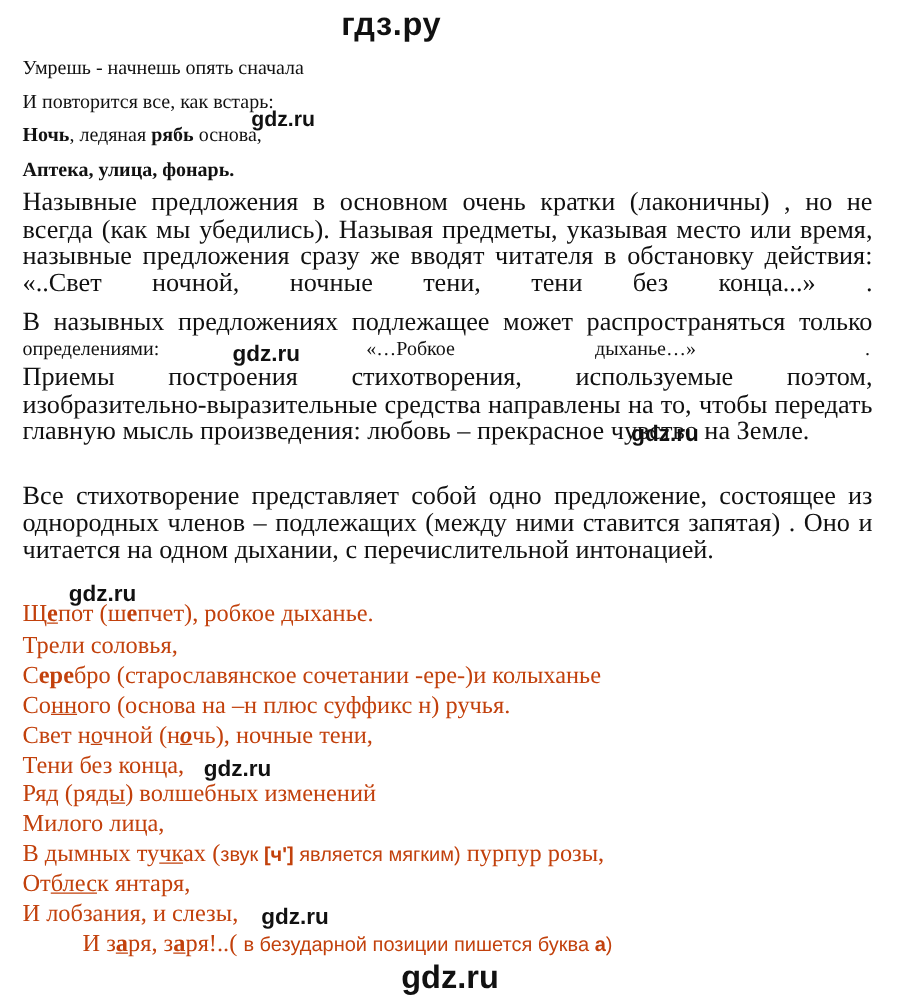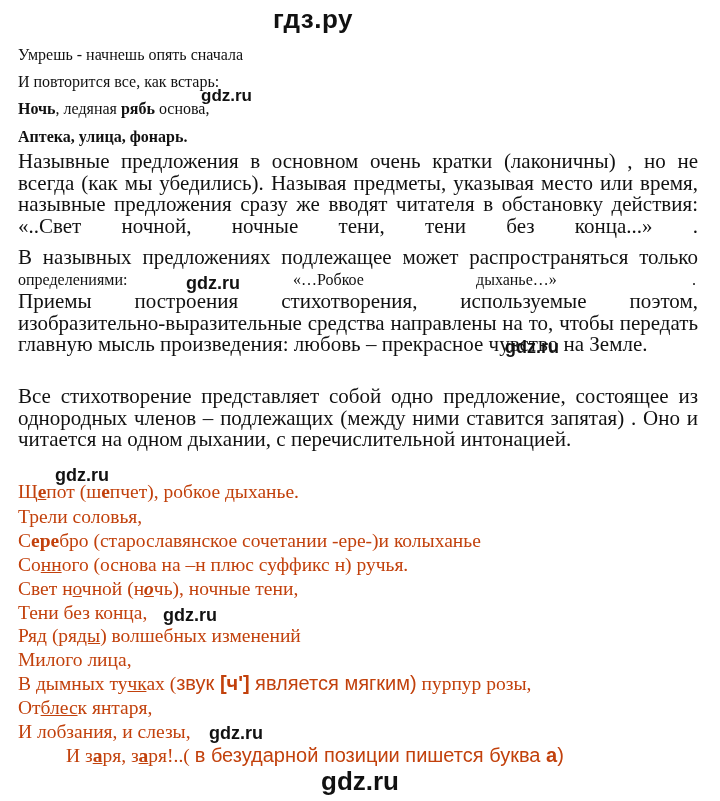--- a/index.html
+++ b/index.html
@@ -26,21 +26,21 @@
   .para {
     position: absolute; left: 18px; width: 680px; font-size: 21px; line-height: 21.5px;
     text-align: justify; text-align-last: justify;
   }
   .para.last-left { text-align-last: left; }
   .poem .line { font-size: 19.5px; line-height: 23px; font-family: "Liberation Serif", serif; color: #c2410c; }
   .b { font-weight: bold; }
   .u { text-decoration: underline; }
   .bu { font-weight: bold; text-decoration: underline; }
   .bui { font-weight: bold; font-style: italic; text-decoration: underline; }
-  .note { font-family: "Liberation Sans", sans-serif; font-size: 20px; }
+  .note { font-family: "Liberation Sans", sans-serif; font-size: 16px; }
   .note .nb { font-weight: bold; }
 </style>
 </head>
 <body>
 
 <div class="site-header">гдз.ру</div>
 
 <div class="line" style="top:44px;">Умрешь - начнешь опять сначала</div>
 <div class="line" style="top:71px;">И повторится все, как встарь:</div>
 <div class="wm" style="left:201px; top:87px; font-size:17px;">gdz.ru</div>

